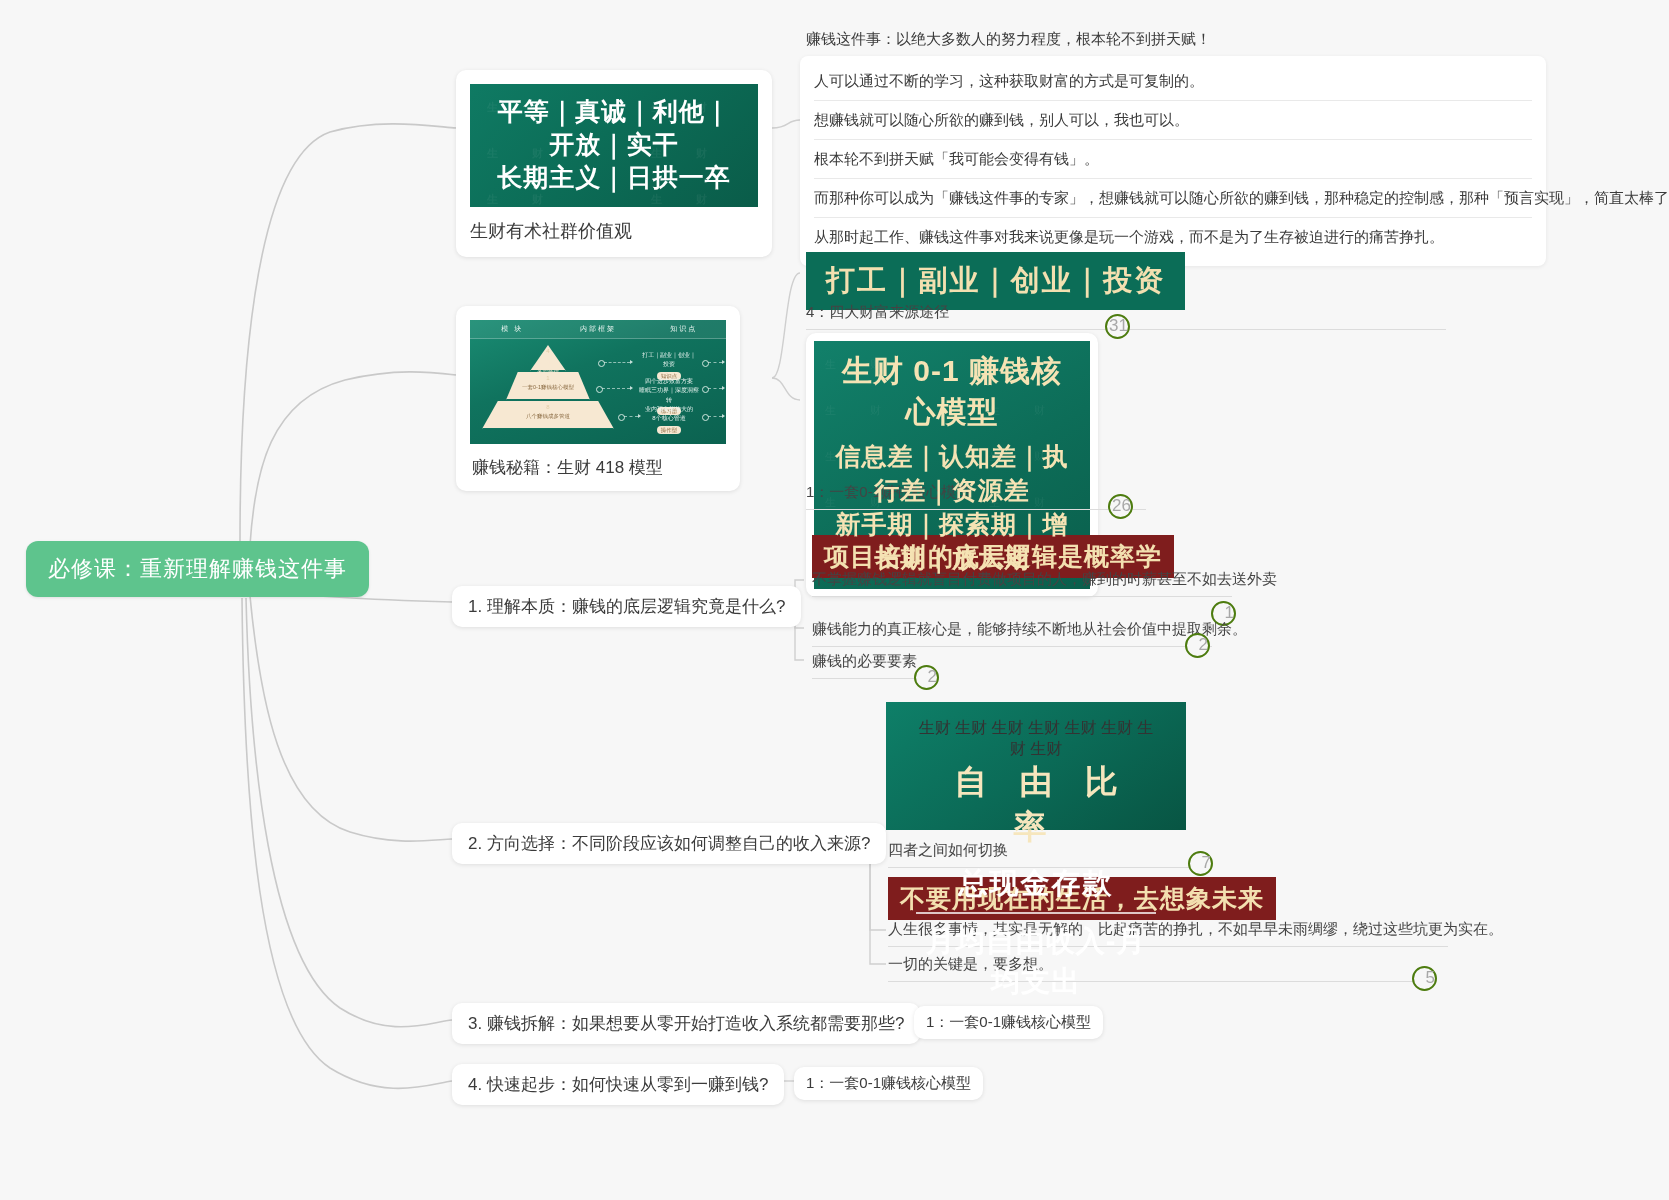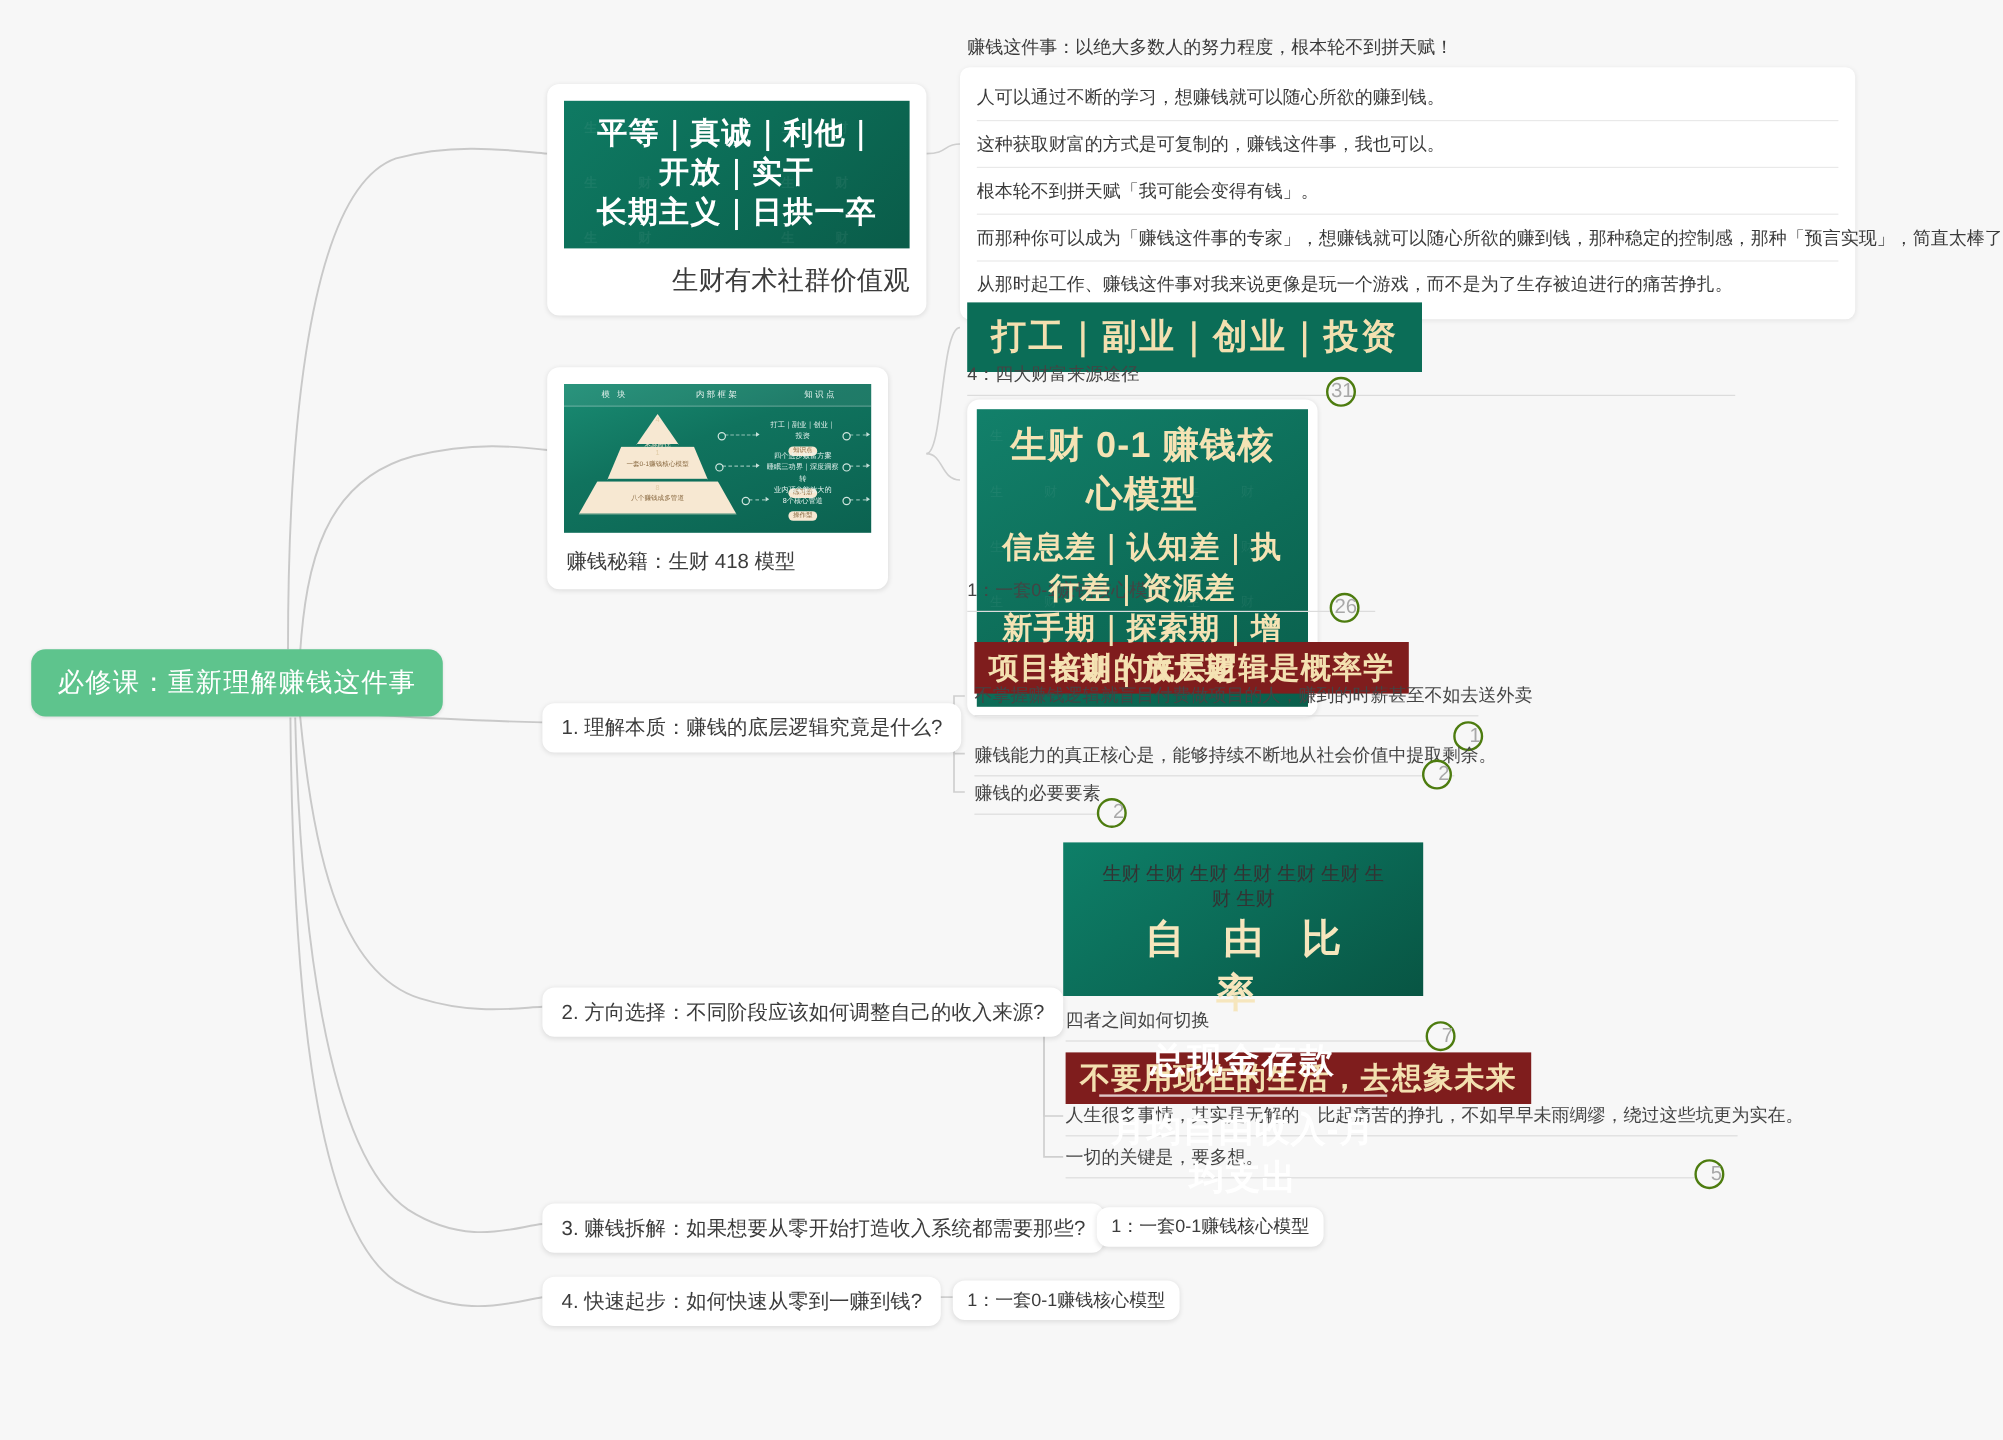--- a/index.html
+++ b/index.html
@@ -68,22 +68,22 @@
     user-select:none;
   }
   .bn-line{position:relative;z-index:2;}
 
   .values-banner{
     padding:11px 16px 13px;
     font-size:25px;font-weight:bold;line-height:1.32;
     letter-spacing:1px;
   }
   .card-caption{
-    text-align:right;
-    font-size:22px;
+    text-align:left;
+    font-size:18px;
     color:#3b3b3b;
     padding-top:12px;
   }
 
   .paths-banner{
     position:absolute;
     padding:9px 20px;
     font-size:29px;font-weight:bold;letter-spacing:2px;
     color:#f3e0b0;
     background:#0b6d57;
@@ -265,22 +265,22 @@
       <div class="bn-line">长期主义｜日拱一卒</div>
     </div>
     <div class="card-caption">生财有术社群价值观</div>
   </div>
 
   <div class="toptext" style="left:806px;top:30px;width:724px;">
     <span>赚钱这件事：以绝大多数人的努力程度，根本轮不到拼天赋！</span>
   </div>
 
   <div class="textblock" style="left:800px;top:56px;width:746px;">
-    <div class="tline">人可以通过不断的学习，想赚钱就可以随心所欲的赚到钱。</div>
-    <div class="tline">这种获取财富的方式是可复制的，赚钱这件事，我也可以。</div>
+    <div class="tline">人可以通过不断的学习，这种获取财富的方式是可复制的。</div>
+    <div class="tline">想赚钱就可以随心所欲的赚到钱，别人可以，我也可以。</div>
     <div class="tline">根本轮不到拼天赋「我可能会变得有钱」。</div>
     <div class="tline">而那种你可以成为「赚钱这件事的专家」，想赚钱就可以随心所欲的赚到钱，那种稳定的控制感，那种「预言实现」，简直太棒了。</div>
     <div class="tline">从那时起工作、赚钱这件事对我来说更像是玩一个游戏，而不是为了生存被迫进行的痛苦挣扎。</div>
   </div>
 
   <div class="card" style="left:456px;top:306px;width:284px;padding:14px 14px 12px;">
     <div class="pyr" style="height:124px;">
       <div class="pyr-head">
         <span style="flex:0 0 33%">模 块</span>
         <span style="flex:0 0 34%">内部框架</span>

